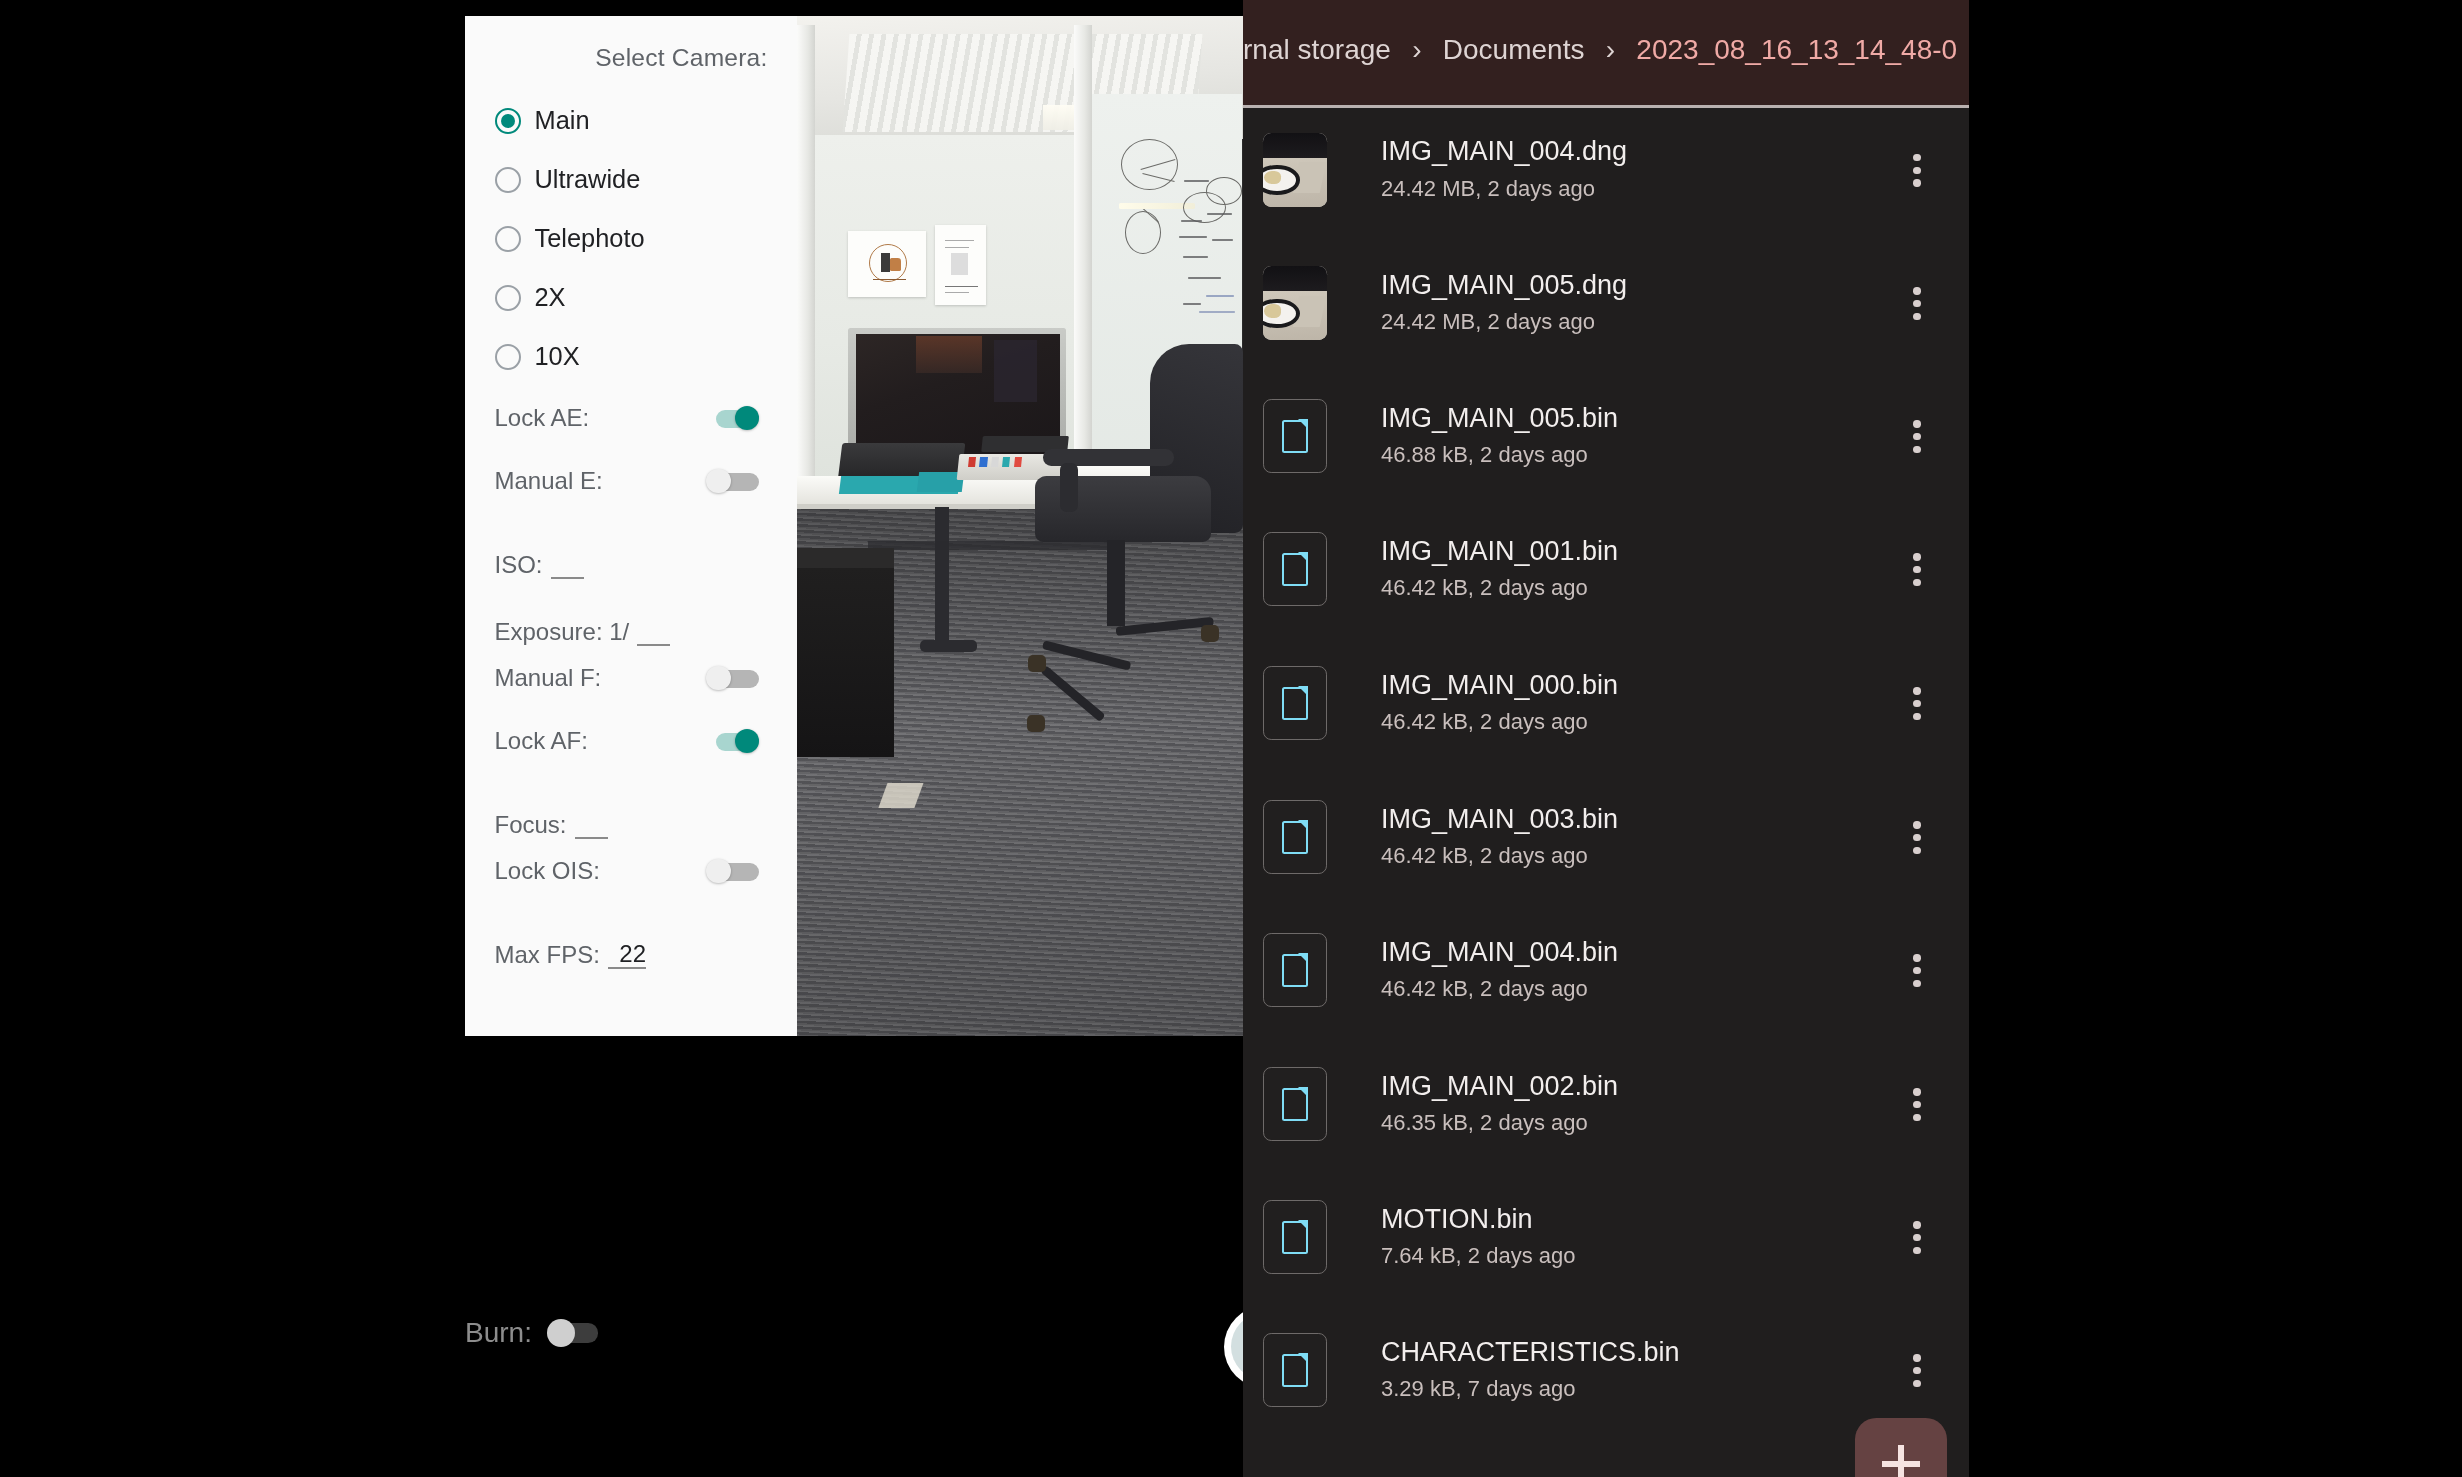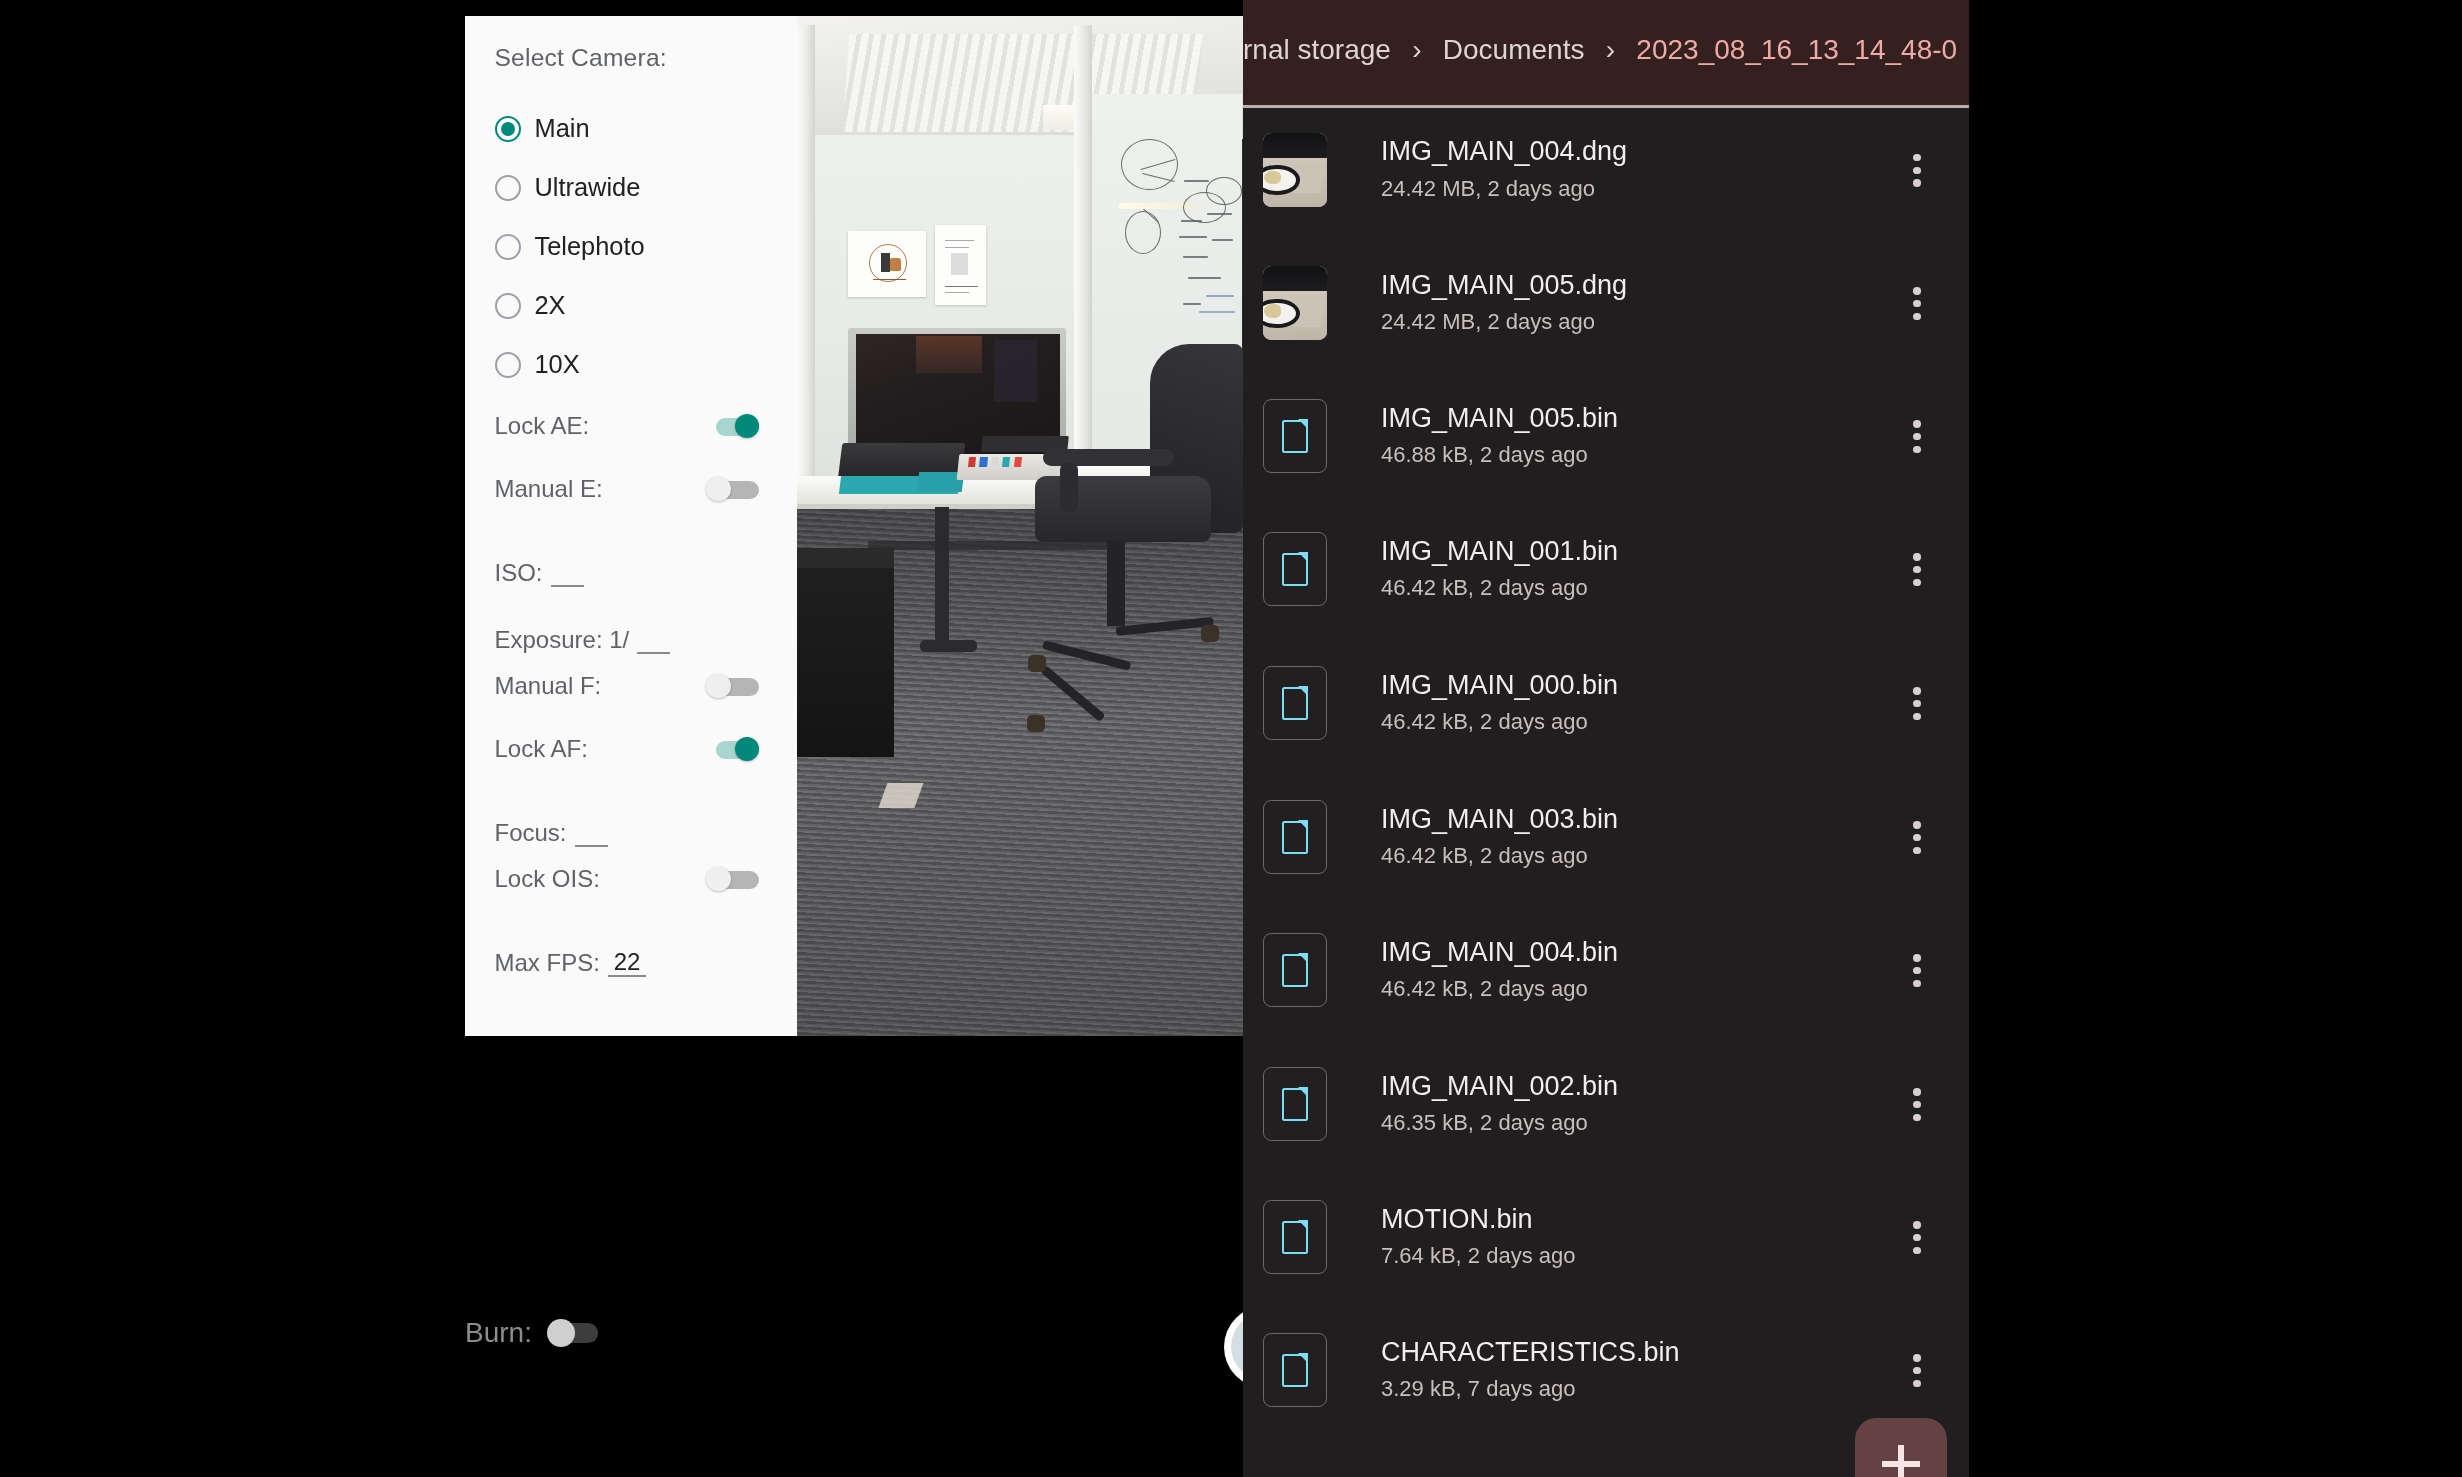--- a/index.html
+++ b/index.html
@@ -103,42 +103,42 @@
     background:#2b2a2a; }
   .pv-papers { left:86px; top:767px; width:36px; height:24.6px;
     background:#e2ddcf; transform: skewX(-20deg); opacity:.8; }
 
   
   #settings-card {
     position: absolute; left: 0px; top: 16.4px; width: 332px; height: 1020px;
     background: #fafafa;
   }
   .sc-pad { padding: 28px 29.5px 0 29.5px; }
-  .sc-title { font-size: 24.6px; color:#5f6368; letter-spacing:0.2px; margin-bottom: 27px; }
+  .sc-title { font-size: 24.6px; color:#5f6368; letter-spacing:0.2px; margin-bottom: 19px; text-align: right; }
   .radio-row { display:flex; align-items:center; gap: 14px; height: 59px; }
   .radio-outer { width:26px; height:26px; border-radius:50%;
     border: 2.3px solid #9aa0a6; flex: 0 0 auto; position:relative; }
   .radio-outer.sel { border-color:#00897b; }
   .radio-outer.sel::after { content:""; position:absolute; left:50%; top:50%;
     width:14px; height:14px; margin:-7px 0 0 -7px; border-radius:50%; background:#00897b; }
   .radio-label { font-size: 25.4px; color:#202124;text-align:right; }
   .setting-row { display:flex; align-items:center; height: 63px; }
   .setting-label { font-size: 24px; color:#5f6368; flex: 1 1 auto; }
   .switch { width: 53px; height: 24.6px; position:relative; flex:0 0 auto; margin-right: 8.2px; }
   .switch .track { position:absolute; right:0; top:4.1px; width:43px; height:18px; border-radius:9px; }
   .switch .thumb { position:absolute; top:0; width:24.6px; height:24.6px; border-radius:50%;
     box-shadow: 0 0.8px 2.5px rgba(0,0,0,.28); }
   .switch.on .track { background:#a8d5cf; }
   .switch.on .thumb { right:0; background:#00897b; }
   .switch.off .track { background:#b5b5b5; }
   .switch.off .thumb { left:0; background:#efefef; }
   .field-row { display:flex; align-items:flex-end; height: 67px; }
   .field-label { font-size:24px; color:#5f6368; }
   .field-input { margin-left: 8.2px; min-width: 38px; border-bottom: 2.1px solid #8a8a8a;
-    font-size: 24px; color:#202124; text-align:center; padding-bottom: 1.6px; height: 29.5px;
+    font-size: 24px; color:#202124; text-align:right; padding-bottom: 1.6px; height: 29.5px;
     line-height: 28px; }
   .field-input.blank { min-width: 33px; }
 
   
   #readout { position:absolute; left: 0px; top: 1067px; width: 778px; }
   .ro-line { font-size: 28px; color:#8d8d8d; margin-bottom: 29.5px; white-space: nowrap; }
   .ro-line .val { color:#ffffff; }
   .ro-line .ph { color:#7a7a7a; }
   #burn-row { position:absolute; left: 0px; top: 1317px; display:flex; align-items:center; }
   #burn-row .lbl { font-size:28px; color:#8d8d8d; }

